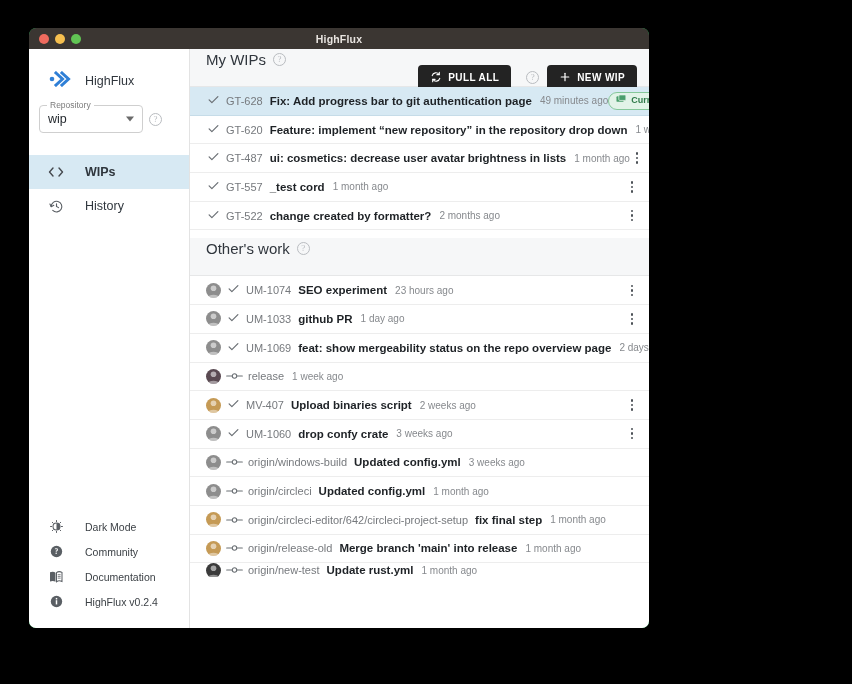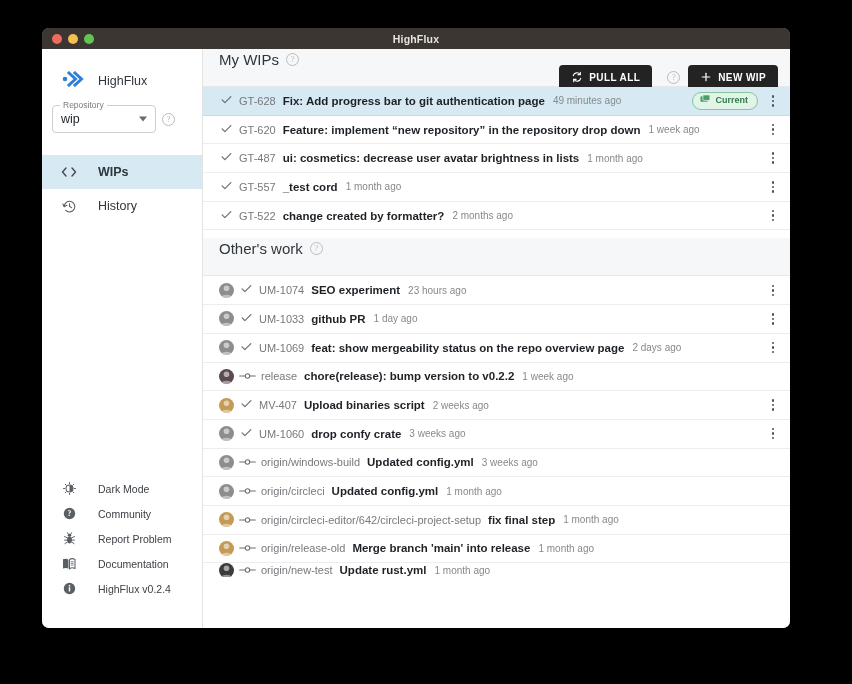--- a/index.html
+++ b/index.html
@@ -4,22 +4,22 @@
 <style>
   * { box-sizing: border-box; margin: 0; padding: 0; }
   html, body {
     width: 852px; height: 684px;
     background: #000;
     font-family: "Liberation Sans", sans-serif;
     overflow: hidden;
   }
   #window {
     position: absolute;
-    left: 42px; top: 28px;
-    width: 748px; height: 600px;
+    left: 29px; top: 28px;
+    width: 620px; height: 600px;
     background: #22c55e;
     border-radius: 7px;
     overflow: hidden;
     display: flex;
     flex-direction: column;
   }
   
   #titlebar {
     height: 21px;
     background: #3b3632;
@@ -79,21 +79,21 @@
   }
   .nav { margin-top: 22px; }
   .nav-item {
     height: 34px; display: flex; align-items: center;
     padding-left: 18px; gap: 20px;
   }
   .nav-item.active { background: #d7e9f3; }
   .nav-item .nav-label { font-size: 12.5px; color: #2f363d; }
   .nav-item.active .nav-label { font-weight: bold; }
   .nav-icon { width: 18px; display: flex; justify-content: center; color: #55595e; }
-  .footer-nav { margin-top: auto; padding-bottom: 27px; }
+  .footer-nav { margin-top: auto; padding-bottom: 14px; }
   .foot-item { height: 25px; display: flex; align-items: center; padding-left: 18px; gap: 20px; }
   .foot-item .foot-label { font-size: 10.5px; color: #3c4146; }
   .foot-icon { width: 18px; display: flex; justify-content: center; color: #5a5f64; }
   
   #main { flex: 1; min-width: 0; background: #fff; overflow: hidden; position: relative; }
   .section-head {
     background: #f6f7f8;
     border-bottom: 1px solid #e6e7e8;
     height: 38px; display: flex; align-items: center;
     padding: 0 12px 16px 16px;
@@ -231,39 +231,20 @@
           <span class="foot-icon">
             <svg width="13" height="13" viewBox="0 0 16 16">
               <circle cx="8" cy="8" r="7" fill="#5a5f64"></circle>
               <text x="8" y="11.6" font-size="9.5" font-family="Liberation Serif, serif" font-weight="bold" fill="#fff" text-anchor="middle">?</text>
             </svg>
           </span>
           <span class="foot-label">Community</span>
         </div>
         <div class="foot-item">
           <span class="foot-icon">
-            <svg width="13" height="13" viewBox="0 0 16 16" fill="#5a5f64">
-              <rect x="5" y="5.5" width="6" height="8.5" rx="3"></rect>
-              <rect x="5.8" y="2.2" width="4.4" height="3.6" rx="1.9"></rect>
-              <g stroke="#5a5f64" stroke-width="1.2" stroke-linecap="round">
-                <path d="M5 7 L1.9 5.6"></path>
-                  <path d="M11 7 L14.1 5.6"></path>
-                <path d="M5 10 L1.9 10"></path>
-                  <path d="M11 10 L14.1 10"></path>
-                <path d="M5 12.6 L2.4 14.3"></path>
-                  <path d="M11 12.6 L13.6 14.3"></path>
-                <path d="M6.4 2.4 L5.4 0.8"></path>
-                  <path d="M9.6 2.4 L10.6 0.8"></path>
-              </g>
-            </svg>
-          </span>
-          <span class="foot-label">Report Problem</span>
-        </div>
-        <div class="foot-item">
-          <span class="foot-icon">
             <svg width="14" height="12" viewBox="0 0 16 14">
               <path d="M1 1.6 C3 0.6 6 0.8 7.4 1.9 L7.4 12.6 C6 11.5 3 11.3 1 12.3 Z" fill="#5a5f64"></path>
               <path d="M15 1.6 C13 0.6 10 0.8 8.6 1.9 L8.6 12.6 C10 11.5 13 11.3 15 12.3 Z" fill="none" stroke="#5a5f64" stroke-width="1.2"></path>
               <g stroke="#5a5f64" stroke-width="0.9">
                   <path d="M10 4.3 L13.4 4.3"></path>
                   <path d="M10 6.3 L13.4 6.3"></path>
                   <path d="M10 8.3 L13.4 8.3"></path>
                 </g>
             </svg>
           </span>
@@ -453,21 +434,20 @@
                 <path d="M1.5 16 C2.6 11.4 13.4 11.4 14.5 16 Z" fill="rgba(255,255,255,.45)"></path>
               </svg></span>
             <span class="commit-ic">
               <svg width="17" height="12" viewBox="0 0 20 12" fill="none" stroke="#6b7075" stroke-width="1.3">
                 <circle cx="10" cy="6" r="2.6"></circle>
                 <path d="M0.8 6 L7.2 6" stroke-linecap="round"></path>
                 <path d="M12.8 6 L19.2 6" stroke-linecap="round"></path>
               </svg>
             </span>
             <span class="row-id">release</span>
-            <span class="row-title">chore(release): bump version to v0.2.2</span>
             <span class="row-time">1 week ago</span>
           </div>
           <div class="row">
             <span class="avatar" style="background:#c59a55"><svg width="15" height="15" viewBox="0 0 16 16">
                 <circle cx="8" cy="5.6" r="3" fill="rgba(255,255,255,.55)"></circle>
                 <path d="M1.5 16 C2.6 11.4 13.4 11.4 14.5 16 Z" fill="rgba(255,255,255,.45)"></path>
               </svg></span>
             <span class="check"><svg width="13" height="13" viewBox="0 0 16 16" fill="none" stroke="#6b7075" stroke-width="1.5" stroke-linecap="round" stroke-linejoin="round">
                 <path d="M2.6 8.4 L6 11.8 L13.4 4.4"></path>
               </svg></span>

